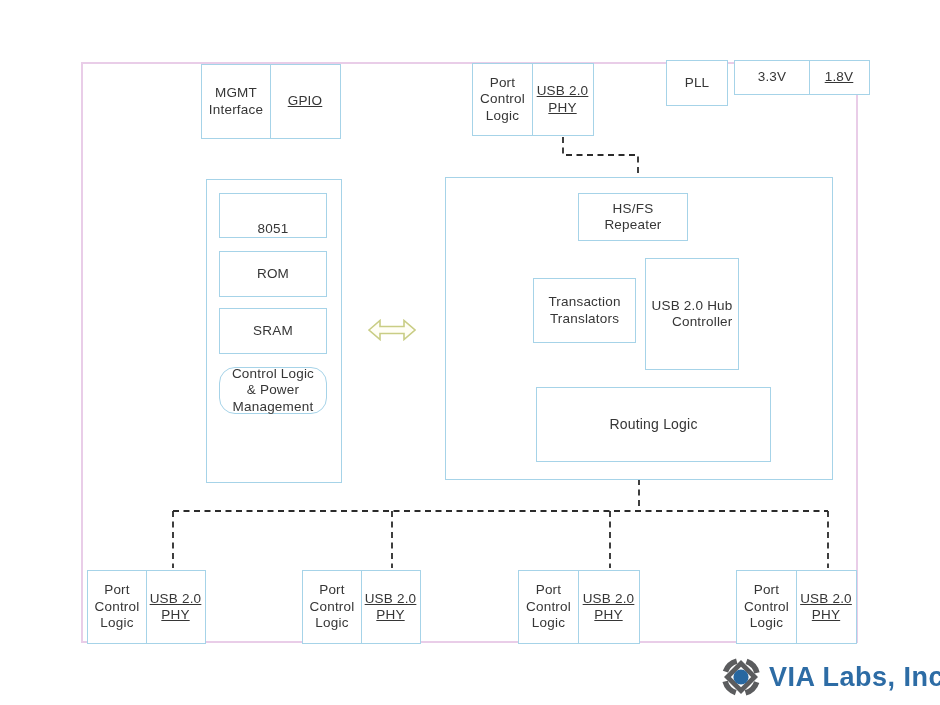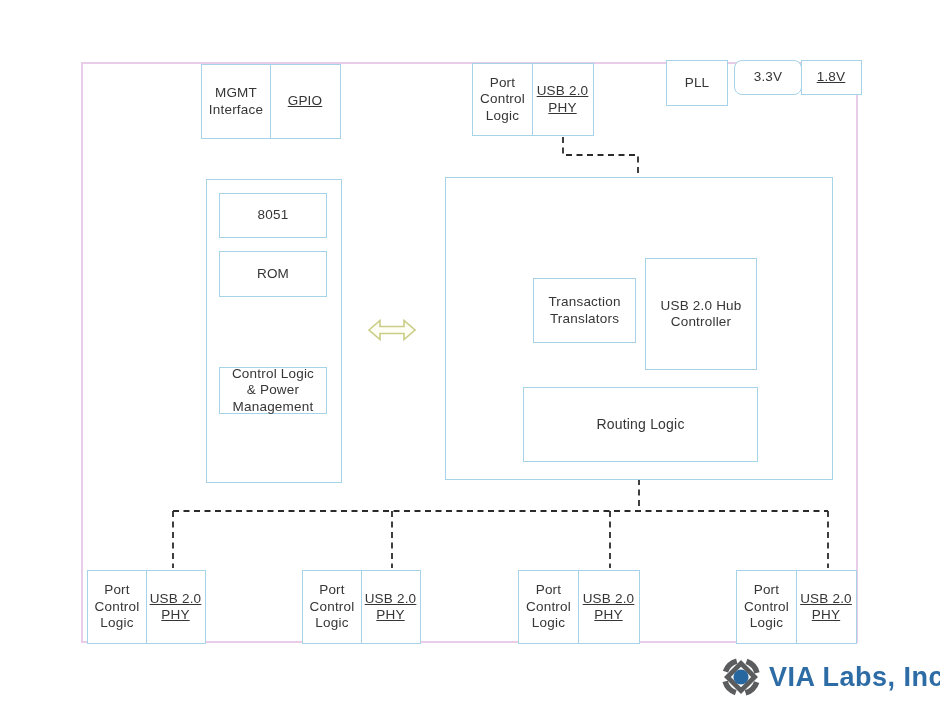--- a/index.html
+++ b/index.html
@@ -74,51 +74,57 @@
     </div>
     <div class="cell" style="width:62px;">
       <span>USB 2.0<br>PHY</span>
     </div>
   </div>
 
   <div class="box" style="left:666px;top:60px;width:62px;height:46px;">
     <span>PLL</span>
   </div>
   <div class="pair" style="left:734px;top:60px;height:35px;">
-    <div class="cell" style="width:68px;border-radius:8px;">
+    <div class="cell" style="width:76px;">
       <span>3.3V</span>
     </div>
     <div class="cell" style="width:61px;">
       <span>1.8V</span>
     </div>
   </div>
 
   <div class="box container-box" style="left:206px;top:179px;width:136px;height:304px;"></div>
-  <div class="box" style="left:219px;top:193px;width:108px;height:45px;">
+  <div class="box" style="left:219px;top:193px;width:108px;height:45px;align-items:flex-end;">
     <span>8051</span>
   </div>
   <div class="box" style="left:219px;top:251px;width:108px;height:46px;align-items:center;">
     <span>ROM</span>
   </div>
-  <div class="box" style="left:219px;top:367px;width:108px;height:47px;">
+  <div class="box" style="left:219px;top:308px;width:108px;height:46px;">
+    <span>SRAM</span>
+  </div>
+  <div class="box" style="left:219px;top:367px;width:108px;height:47px;border-radius:16px;">
     <span>Control Logic<br>&amp; Power<br>Management</span>
   </div>
 
   <svg class="overlay" style="left:368px;top:319px;" width="48" height="22" viewBox="0 0 48 22">
     <polygon class="arrow-shape" points="1,11 12,1.5 12,7.5 36,7.5 36,1.5 47,11 36,20.5 36,14.5 12,14.5 12,20.5"></polygon>
   </svg>
 
   <div class="box container-box" style="left:445px;top:177px;width:388px;height:303px;"></div>
+  <div class="box" style="left:578px;top:193px;width:110px;height:48px;">
+    <span>HS/FS<br>Repeater</span>
+  </div>
   <div class="box" style="left:533px;top:278px;width:103px;height:65px;">
     <span>Transaction<br>Translators</span>
   </div>
-  <div class="box" style="left:645px;top:258px;width:112px;height:112px;">
+  <div class="box" style="left:645px;top:258px;width:94px;height:112px;text-align:right;">
     <span>USB 2.0 Hub<br>Controller</span>
   </div>
-  <div class="box" style="left:523px;top:387px;width:235px;height:75px;font-size:14px;">
+  <div class="box" style="left:536px;top:387px;width:235px;height:75px;font-size:14px;">
     <span>Routing Logic</span>
   </div>
 
   <div class="pair" style="left:87px;top:570px;height:74px;">
     <div class="cell">
       <span>Port<br>Control<br>Logic</span>
     </div>
     <div class="cell">
       <span>USB 2.0<br>PHY</span>
     </div>

